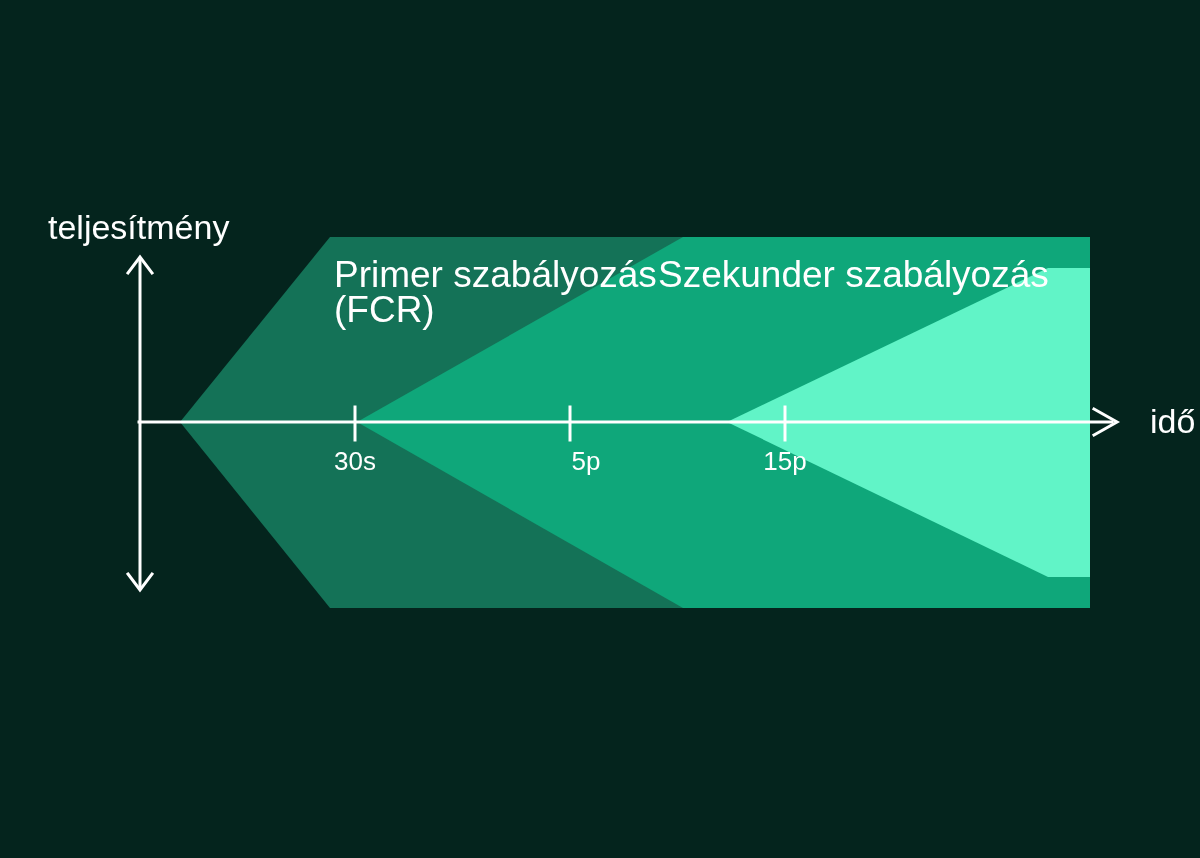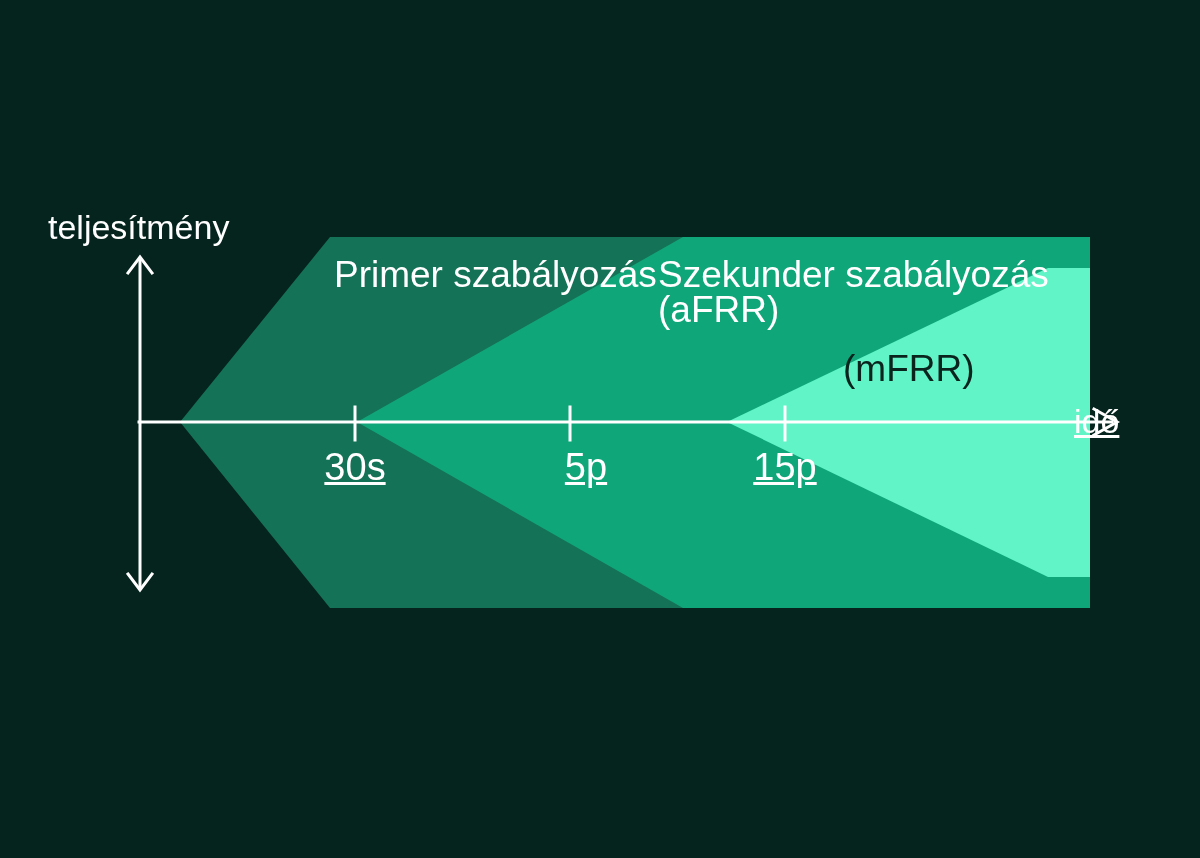--- a/index.html
+++ b/index.html
@@ -30,26 +30,25 @@
     font-size: 34px;
   }
   .band-label {
     font-size: 37px;
     line-height: 35px;
   }
   .band-label.dark {
     color: #09231d;
   }
   .tick-label {
-    font-size: 38px;
+    font-size: 26px;
     transform: translateX(-50%);
-    text-decoration: underline;
   }
   .y-label { left: 48px; top: 210px; }
-  .x-label { left: 1074px; top: 404px; text-decoration: underline; }
+  .x-label { left: 1150px; top: 404px; }
   .primer-label   { left: 334px; top: 257px; }
   .szekunder-label{ left: 658px; top: 257px; }
   .tercier-label  { left: 843px; top: 351px; }
   .tick-30s { left: 355px; top: 448px; }
   .tick-5p  { left: 586px; top: 448px; }
   .tick-15p { left: 785px; top: 448px; text-align: center; }
 </style>
 </head>
 <body>
 
@@ -83,24 +82,23 @@
   <div class="txt axis-label x-label">idő</div>
 
   <div class="txt tick-label tick-30s">30s</div>
 
   <div class="txt tick-label tick-5p">5p</div>
 
   <div class="txt tick-label tick-15p">15p</div>
 
   <div class="txt band-label primer-label">
     <div>Primer szabályozás</div>
+    <div>(FCR)</div>
   </div>
 
   <div class="txt band-label szekunder-label">
     <div>Szekunder szabályozás</div>
-    <div>(aFRR)</div>
   </div>
 
   <div class="txt band-label dark tercier-label">
-    <div>(mFRR)</div>
   </div>
 
 </div>
 
 </body></html>

